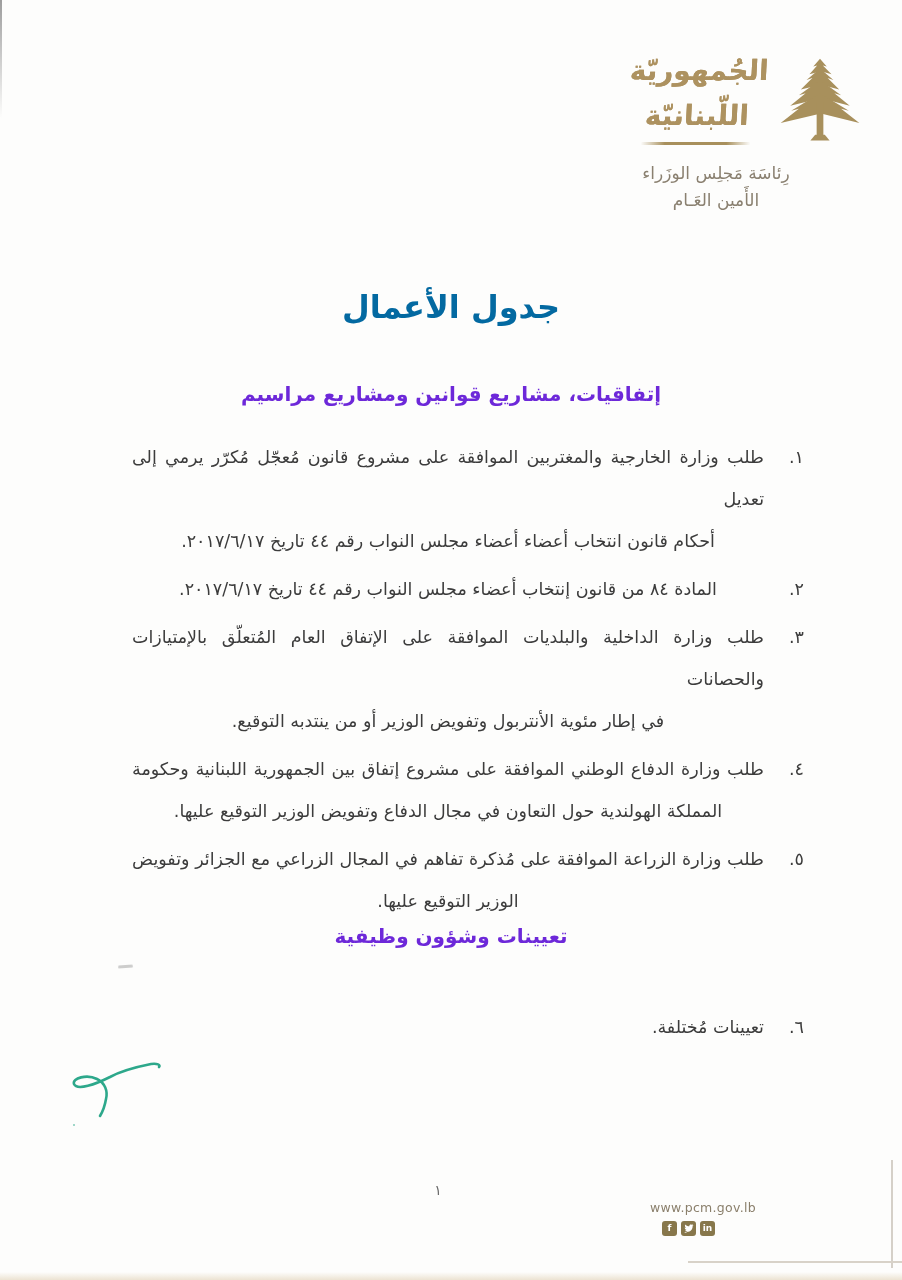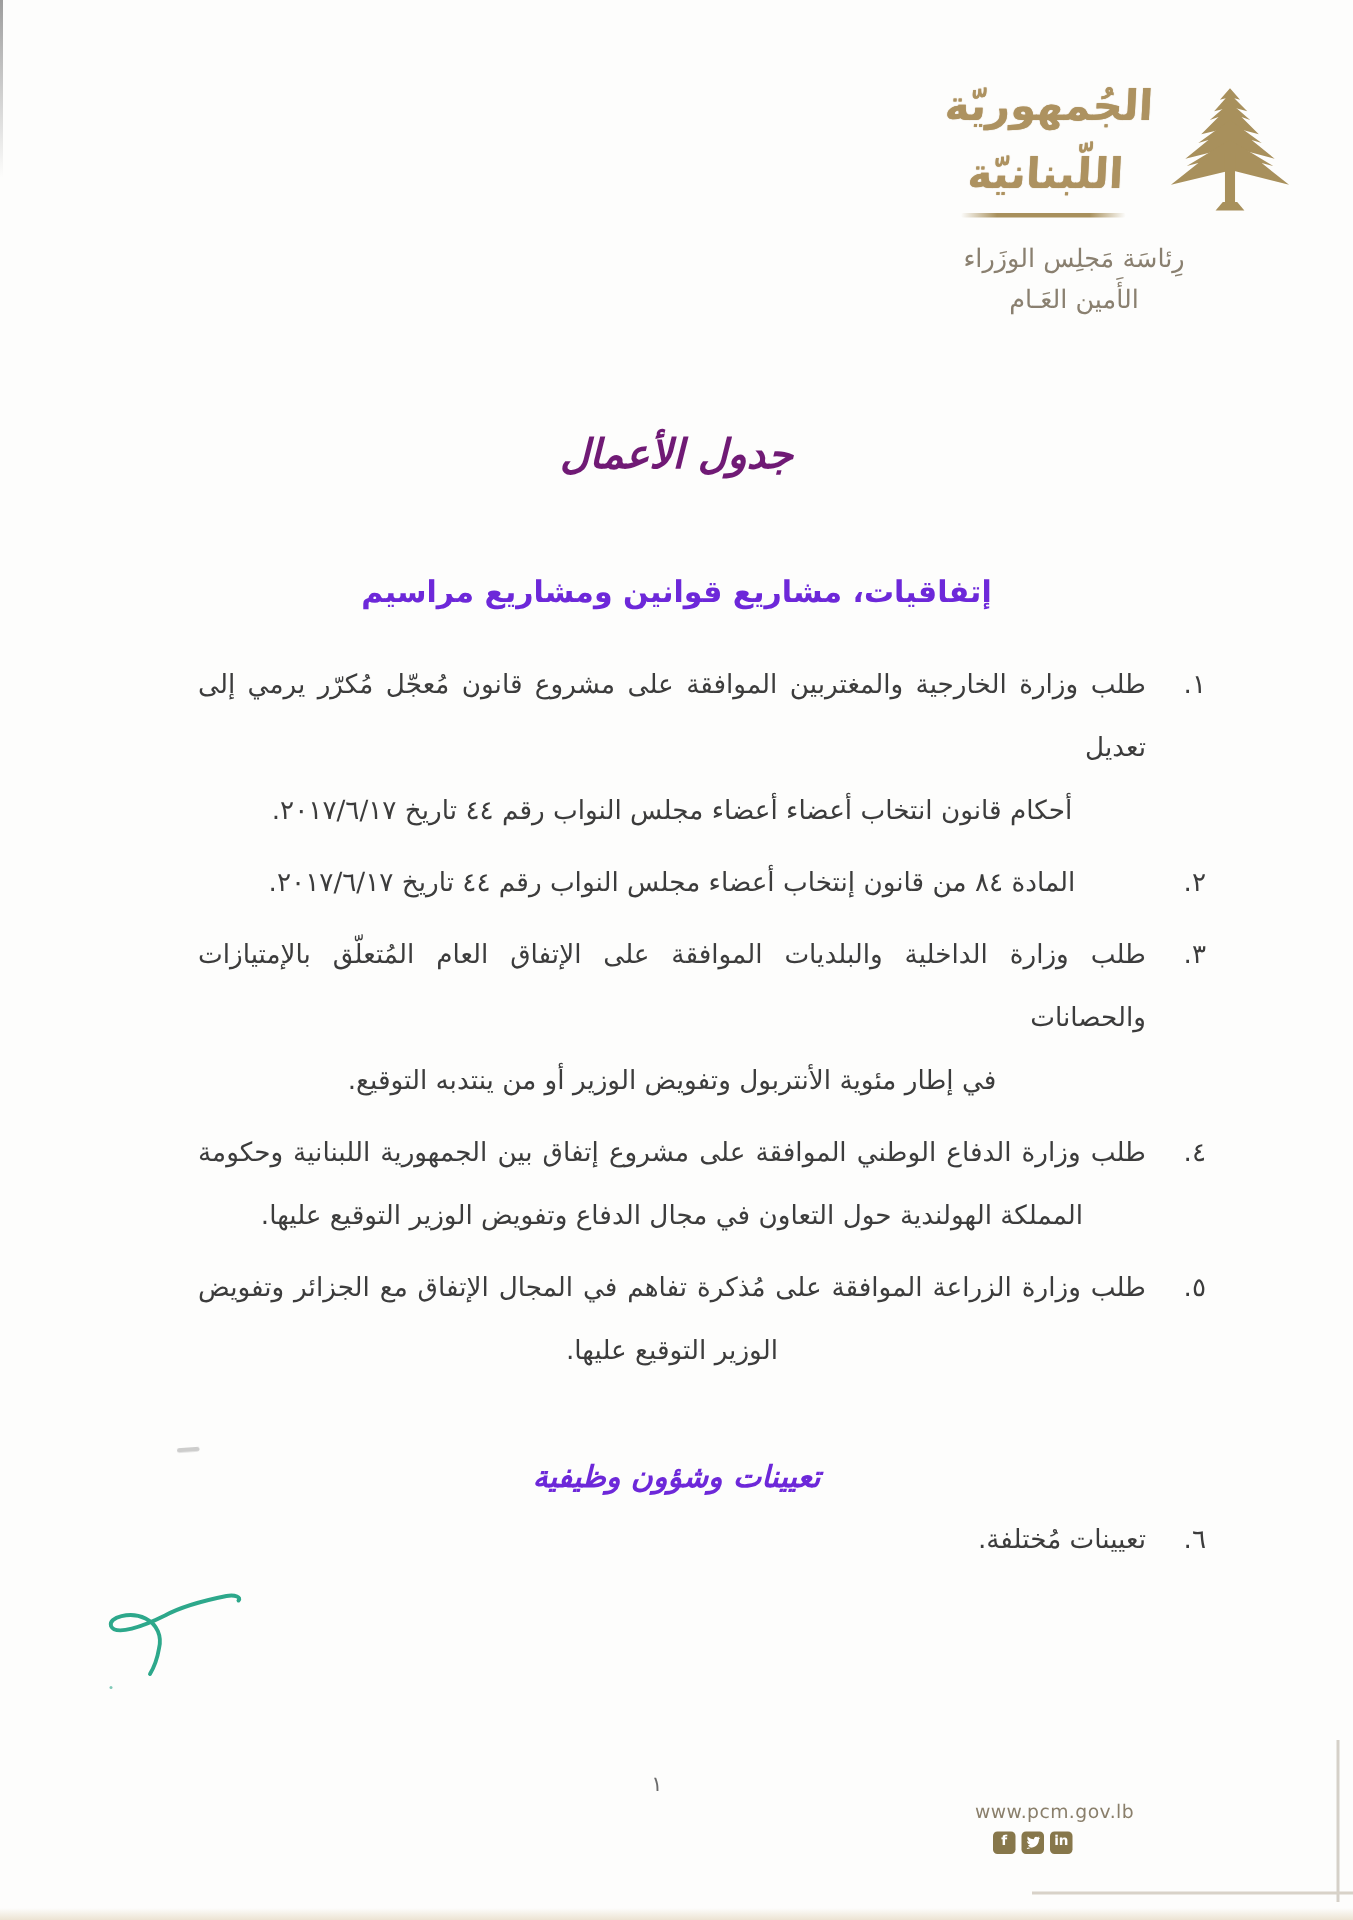--- a/index.html
+++ b/index.html
@@ -25,25 +25,25 @@
     font-size:28px;line-height:45px;direction:rtl;
     text-shadow:0 0 .6px #ad9260;transform:skewX(-3deg);}
   .gold-divider{height:3px;width:110px;margin:4px auto 0;border-radius:2px;
     background:linear-gradient(90deg,rgba(173,146,96,0),#a8905c 22%,#a8905c 78%,rgba(173,146,96,0));}
   .cedar-wrap{width:96px;margin-top:6px;}
   .office-lines{width:184px;margin-top:11px;text-align:center;direction:rtl;
     color:#8a8070;font-size:17px;line-height:17px;}
   .office-lines .l2o{margin-top:10px;letter-spacing:1px;}
   
   .doc-title{position:absolute;left:0;top:288px;width:100%;text-align:center;direction:rtl;
-    color:#701a75;font-size:27px;font-weight:bold;font-style:italic;}
+    color:#0369a1;font-size:32px;font-weight:bold;}
   .sec-heading{position:absolute;left:0;width:100%;text-align:center;direction:rtl;
     color:#6d28d9;font-size:20px;font-weight:bold;}
   #sec1-heading{top:382px;}
-  #sec2-heading{top:972px;font-style:italic;}
+  #sec2-heading{top:924px;}
   
   .items{position:absolute;left:132px;right:98px;direction:rtl;}
   #items-1{top:436px;}
   #items-2{top:1006px;}
   .item{display:flex;direction:rtl;margin-bottom:6px;
     color:#3c3c3c;font-size:17.5px;line-height:42px;}
   .num{flex:none;width:38px;text-align:right;}
   .itxt{flex:1;min-width:0;padding-right:2px;}
   .l1{text-align:justify;text-align-last:justify;}
   .l2{text-align:center;}
@@ -125,21 +125,21 @@
     <div class="item">
       <span class="num">٤.</span>
       <div class="itxt">
         <div class="l1">طلب وزارة الدفاع الوطني الموافقة على مشروع إتفاق بين الجمهورية اللبنانية وحكومة</div>
         <div class="l2">المملكة الهولندية حول التعاون في مجال الدفاع وتفويض الوزير التوقيع عليها.</div>
       </div>
     </div>
     <div class="item">
       <span class="num">٥.</span>
       <div class="itxt">
-        <div class="l1">طلب وزارة الزراعة الموافقة على مُذكرة تفاهم في المجال الإتفاق مع الجزائر وتفويض</div>
+        <div class="l1">طلب وزارة الزراعة الموافقة على مُذكرة تفاهم في المجال الزراعي مع الجزائر وتفويض</div>
         <div class="l2">الوزير التوقيع عليها.</div>
       </div>
     </div>
   </div>
 
   <div class="sec-heading" id="sec2-heading">تعيينات وشؤون وظيفية</div>
 
   <div class="items" id="items-2">
     <div class="item">
       <span class="num">٦.</span>

